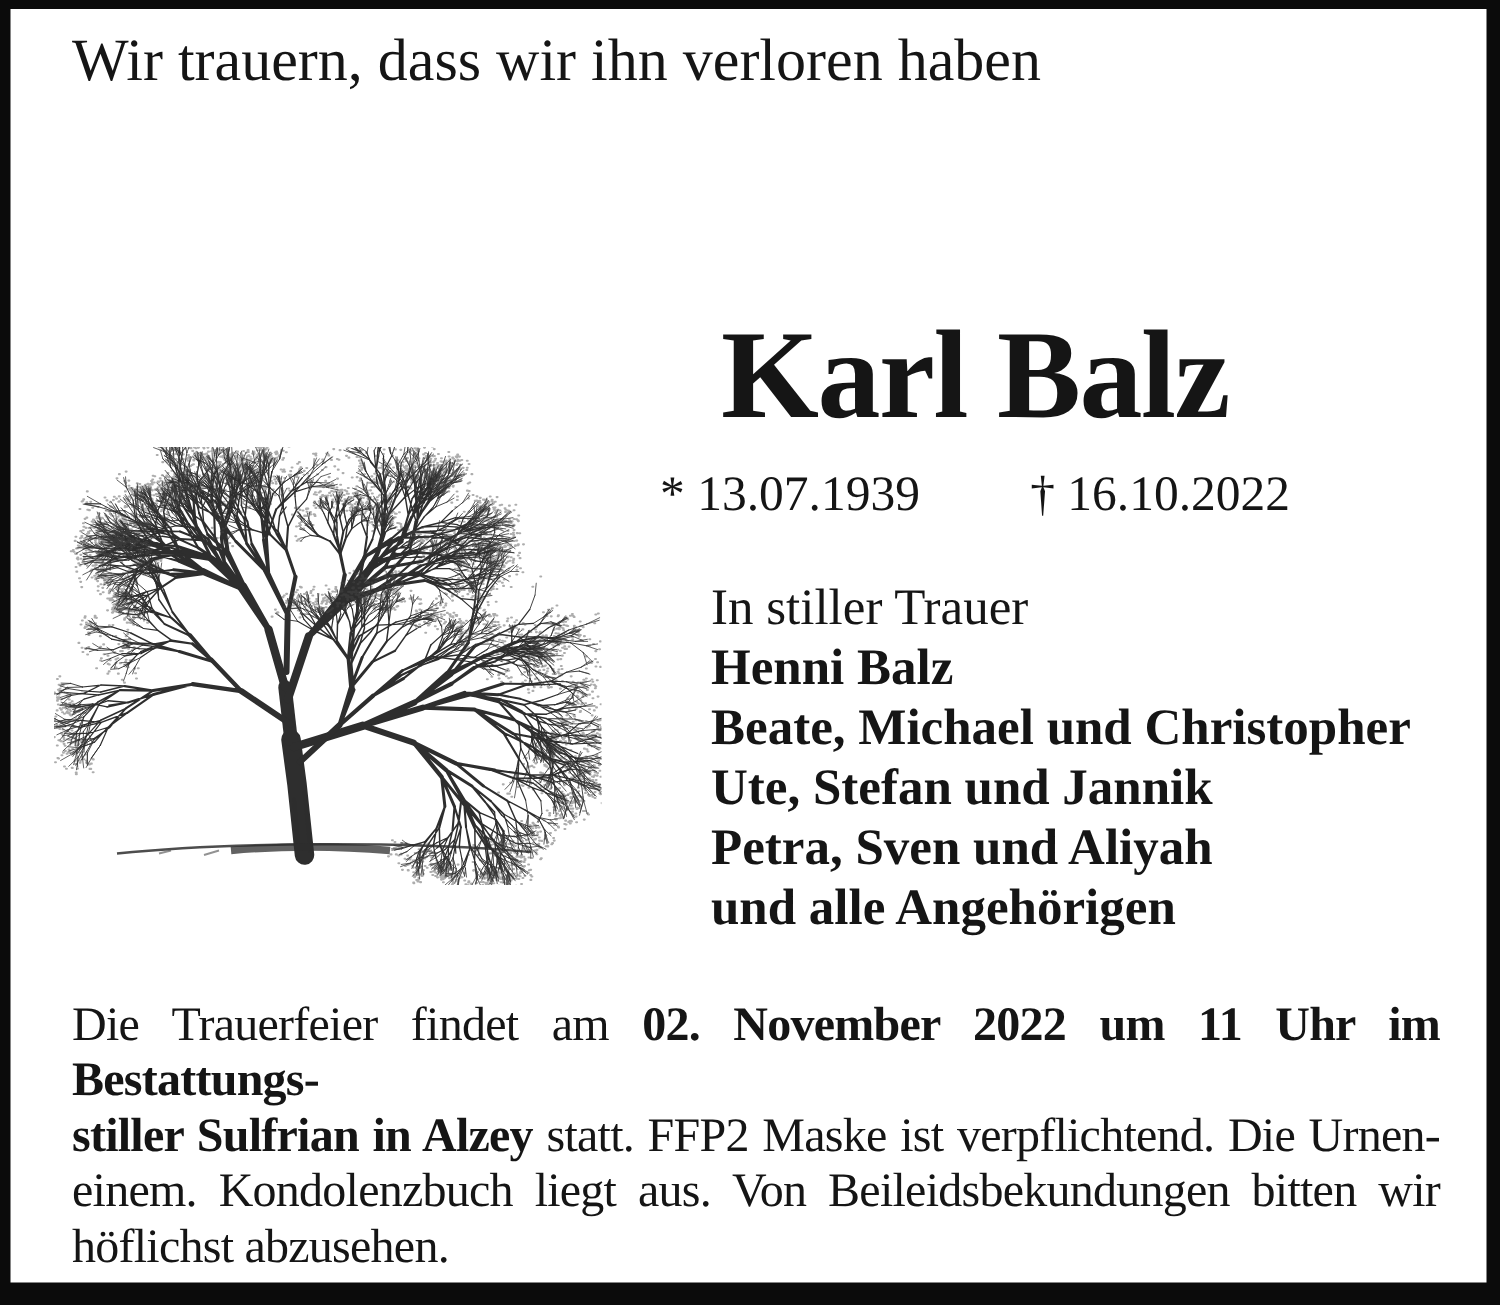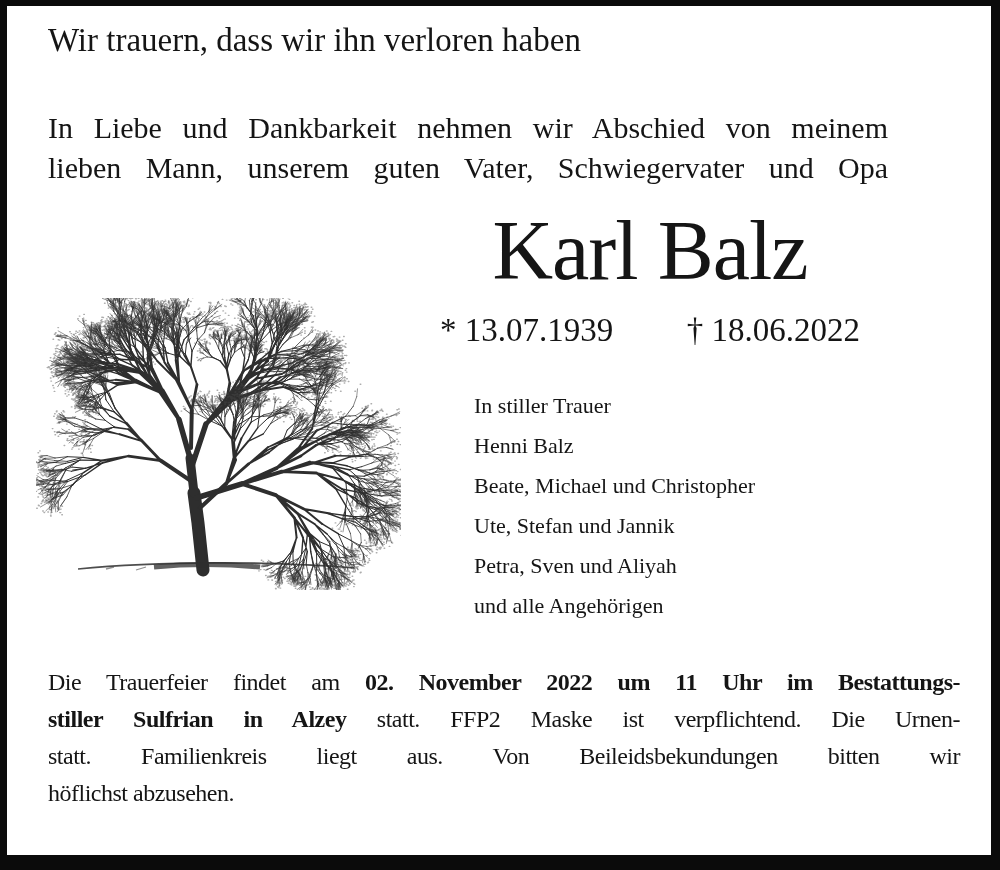--- a/index.html
+++ b/index.html
@@ -8,70 +8,66 @@
     background:#0b0b0b;overflow:hidden;
     font-family:"Liberation Serif","DejaVu Serif",serif;
     color:#151515;
   }
   .sheet{
     position:absolute;left:7px;top:6px;right:9px;bottom:15px;
     background:#ffffff;
   }
   .opening{
     position:absolute;left:48px;top:20px;width:860px;
-    font-size:33px;line-height:40px;white-space:nowrap;
+    font-size:40px;line-height:40px;white-space:nowrap;
   }
   .farewell{
     position:absolute;left:48px;top:108px;width:840px;
     font-size:30px;line-height:40px;
   }
   .jl{text-align:justify;text-align-last:justify;}
   .deceased-name{
     position:absolute;left:440px;top:209px;width:420px;
-    text-align:center;font-size:84px;font-weight:normal;line-height:1;
+    text-align:center;font-size:84px;font-weight:bold;line-height:1;
     letter-spacing:-1px;white-space:nowrap;
   }
   .dates{
     position:absolute;left:440px;top:311px;width:420px;
     display:flex;justify-content:space-between;gap:20px;
     font-size:33px;line-height:1.2;white-space:nowrap;
   }
   .tree{position:absolute;left:36px;top:298px;width:365px;height:292px;}
   .mourning{
     position:absolute;left:474px;top:386px;
-    font-size:22px;line-height:40px;white-space:nowrap;
+    font-size:34px;line-height:40px;white-space:nowrap;
   }
-  .mourning .mourner{font-weight:normal;}
+  .mourning .mourner{font-weight:bold;}
   .funeral{
     position:absolute;left:48px;top:664px;width:912px;
-    font-size:24px;line-height:37px;letter-spacing:-0.5px;
+    font-size:32px;line-height:37px;letter-spacing:-0.5px;
   }
   .funeral .bd{font-weight:bold;}
   .funeral .last{text-align:right;text-align-last:left;}
 </style>
 </head>
 <body>
 
 <div class="page">
   <div class="sheet"></div>
 
   <div class="opening">
     <div>Wir trauern, dass wir ihn verloren haben</div>
   </div>
 
-  <div class="farewell">
-    <div class="jl">In Liebe und Dankbarkeit nehmen wir Abschied von meinem</div>
-    <div class="jl">lieben Mann, unserem guten Vater, Schwiegervater und Opa</div>
-  </div>
 
   <div class="deceased-name">Karl Balz</div>
 
   <div class="dates">
     <span>* 13.07.1939</span>
-    <span>† 18.06.2022</span>
+    <span>† 16.10.2022</span>
   </div>
 
   <div class="tree">
     <svg id="treesvg" width="365" height="292" viewBox="0 0 365 292" xmlns="http://www.w3.org/2000/svg">
         <path d="M167 272 L162 225 L158 195" fill="none" stroke="#2e2e2e" stroke-width="13" stroke-linecap="round"></path>
         <path d="M158 195 L154 160" fill="none" stroke="#2e2e2e" stroke-width="9" stroke-linecap="round"></path>
         <path d="M171 270 L167 230 M163 268 L160 235" fill="none" stroke="#2e2e2e" stroke-width="2.5" stroke-linecap="round" opacity="0.7"></path>
         <path d="M154.0 160.0L143.0 121.5M156.0 168.0L169.9 126.2M160.0 200.0L205.9 185.8" fill="none" stroke="#2e2e2e" stroke-width="5.5" stroke-linecap="round"></path>
         <path d="M143.0 121.5L126.6 92.5M143.0 121.5L124.6 94.4M143.0 121.5L126.6 95.1M169.9 126.2L196.9 100.8M169.9 126.2L192.6 98.3M169.9 126.2L190.1 104.7M158.0 185.0L124.8 162.7M205.9 185.8L239.8 197.1M205.9 185.8L245.9 173.7M205.9 185.8L240.3 170.3M155.0 150.0L155.8 112.0M164.0 210.0L190.3 185.5" fill="none" stroke="#2e2e2e" stroke-width="4" stroke-linecap="round"></path>
         <path d="M126.6 92.5L115.6 71.8M126.6 92.5L116.2 70.6M126.6 92.5L104.7 73.5M124.6 94.4L104.1 75.0M124.6 94.4L99.5 82.1M124.6 94.4L100.4 84.3M126.6 95.1L111.9 77.8M126.6 95.1L113.8 77.5M126.6 95.1L102.2 84.3M196.9 100.8L220.5 80.5M196.9 100.8L211.8 81.3M196.9 100.8L224.5 92.4M192.6 98.3L221.4 86.3M192.6 98.3L213.7 76.7M192.6 98.3L207.6 72.9M190.1 104.7L212.3 96.7M190.1 104.7L203.4 89.6M190.1 104.7L193.8 85.3M124.8 162.7L92.5 158.1M124.8 162.7L105.1 141.9M124.8 162.7L106.0 143.1M239.8 197.1L258.4 219.9M239.8 197.1L267.9 210.9M239.8 197.1L261.3 215.2M245.9 173.7L276.3 165.2M245.9 173.7L273.7 164.0M245.9 173.7L280.3 175.0M240.3 170.3L265.0 151.5M240.3 170.3L264.9 157.9M240.3 170.3L261.9 150.9M155.8 112.0L143.2 85.1M155.8 112.0L161.0 86.5M155.8 112.0L140.8 82.6M190.3 185.5L197.8 160.7M190.3 185.5L199.6 161.9M190.3 185.5L212.6 165.9" fill="none" stroke="#2e2e2e" stroke-width="2.8" stroke-linecap="round"></path>
@@ -93,16 +89,16 @@
     <div class="mourner">Henni Balz</div>
     <div class="mourner">Beate, Michael und Christopher</div>
     <div class="mourner">Ute, Stefan und Jannik</div>
     <div class="mourner">Petra, Sven und Aliyah</div>
     <div class="mourner">und alle Angehörigen</div>
   </div>
 
   <div class="funeral">
     <div class="jl"><span class="rg">Die Trauerfeier findet am </span><span class="bd">02. November 2022 um 11 Uhr im Bestattungs-</span></div>
     <div class="jl"><span class="bd">stiller Sulfrian in Alzey</span><span class="rg"> statt. FFP2 Maske ist verpflichtend. Die Urnen-</span></div>
-    <div class="jl">statt. Familienkreis liegt aus. Von Beileidsbekundungen bitten wir</div>
+    <div class="jl">einem. Kondolenzbuch liegt aus. Von Beileidsbekundungen bitten wir</div>
     <div class="last">höflichst abzusehen.</div>
   </div>
 </div>
 
 </body></html>

